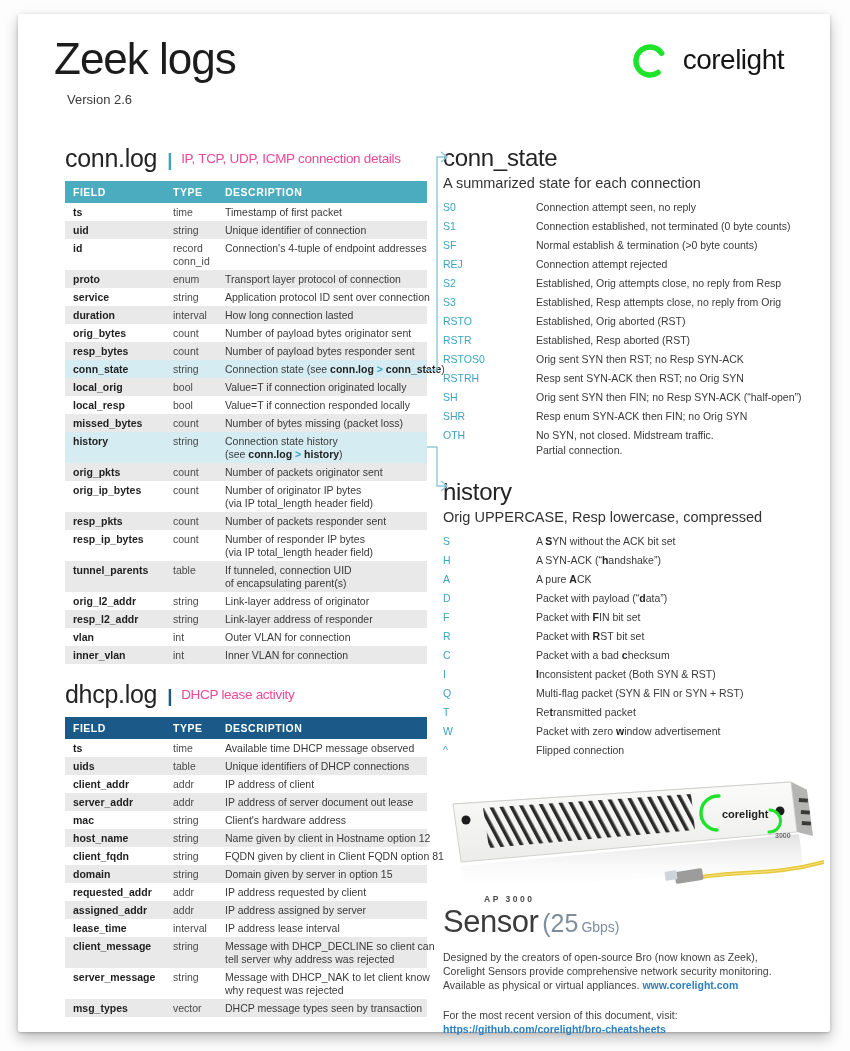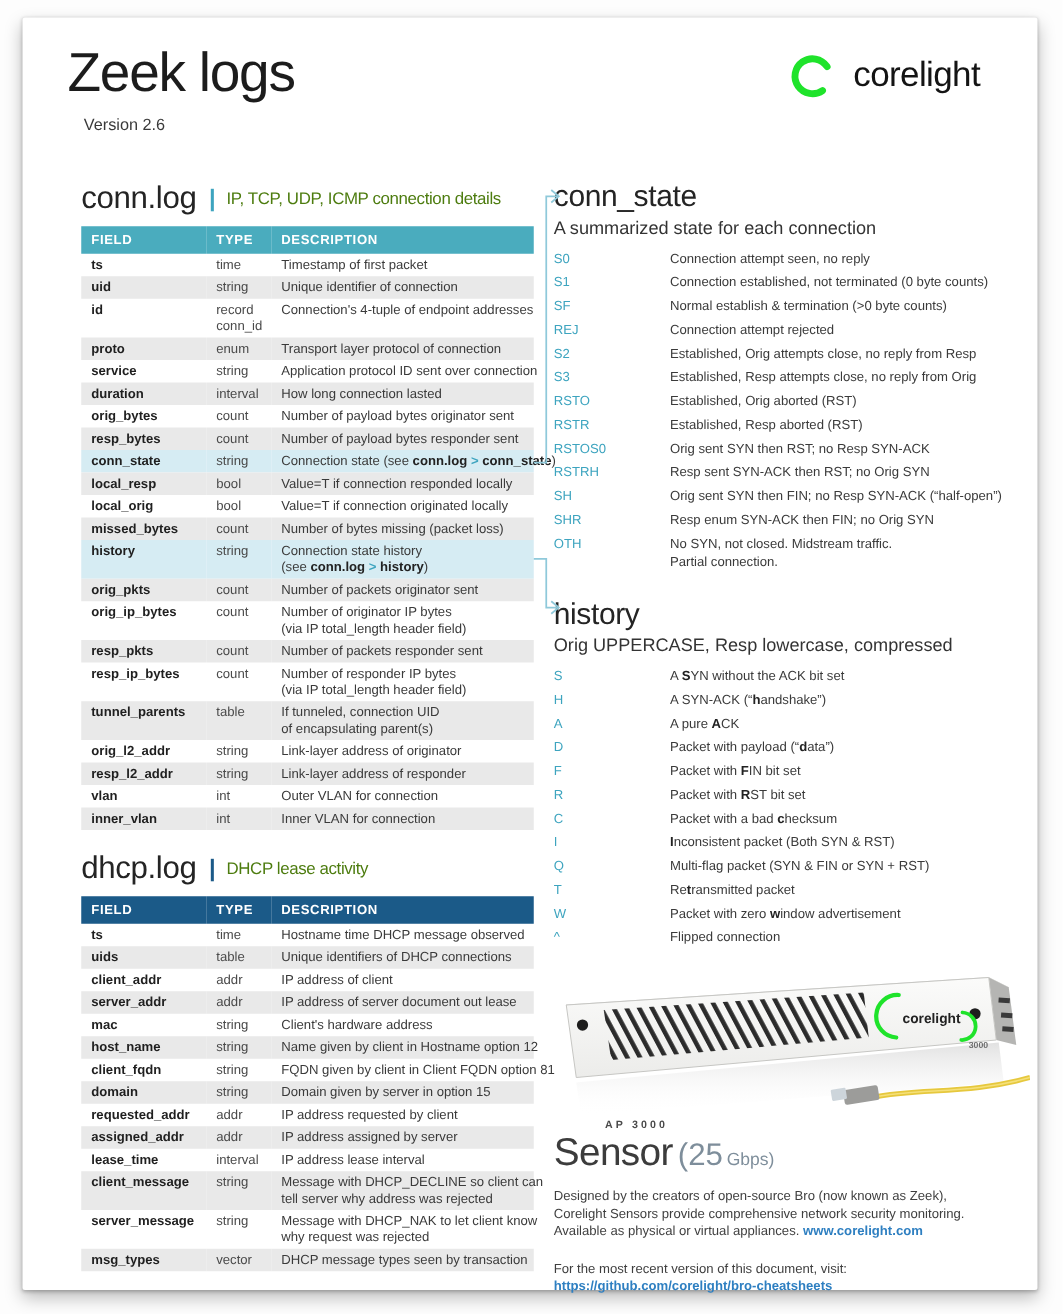--- a/index.html
+++ b/index.html
@@ -10,21 +10,21 @@
   .title{position:absolute;left:36px;top:20px;font-size:44px;color:#1c1c1c;letter-spacing:-1px;}
   .version{position:absolute;left:49px;top:78px;font-size:13px;color:#3a3a3a;}
   .logo{position:absolute;right:46px;top:26px;display:flex;align-items:center;gap:13px;}
   .logo-text{font-size:28px;color:#141414;font-weight:500;letter-spacing:-.5px;}
   
   .col-left{position:absolute;left:47px;top:130px;width:362px;}
   .col-right{position:absolute;left:425px;top:130px;width:377px;}
   
   h2.section{font-size:25px;color:#242424;font-weight:500;margin:0 0 8px 0;letter-spacing:-.3px;display:flex;align-items:center;white-space:nowrap;}
   h2.section .pipe{font-weight:700;font-size:19px;margin:0 9px 0 10px;position:relative;top:1px;}
-  h2.section .sub{font-size:13.5px;color:#4d7c0f;font-weight:400;}
+  h2.section .sub{font-size:13.5px;color:#ec4899;font-weight:400;}
   .conn .pipe{color:#3da4bf;} .dhcp .pipe{color:#1b5a88;}
   .dhcp-block{margin-top:16px;}
   
   table{border-collapse:collapse;width:100%;font-size:10.5px;table-layout:fixed;}
   col.c1{width:100px;} col.c2{width:52px;}
   thead th{color:#fff;font-size:10.5px;font-weight:700;letter-spacing:.5px;text-align:left;padding:5px 0 5px 8px;line-height:12px;}
   .conn-table thead th{background:#4aacbe;}
   .dhcp-table thead th{background:#1b5a88;}
   tbody td{padding:2.5px 0 2.5px 8px;vertical-align:top;line-height:13px;color:#3a3a3a;}
   td.f{font-weight:700;color:#1f1f1f;}
@@ -140,29 +140,29 @@
     <td class="d">Number of payload bytes responder sent</td>
   </tr>
 
   <tr class="hl">
     <td class="f">conn_state</td>
     <td class="t">string</td>
     <td class="d">Connection state (see <b>conn.log</b> <span class="acc">&gt;</span> <b>conn_state</b>)</td>
   </tr>
 
   <tr>
+    <td class="f">local_orig</td>
+    <td class="t">bool</td>
+    <td class="d">Value=T if connection originated locally</td>
+  </tr>
+
+  <tr>
     <td class="f">local_resp</td>
     <td class="t">bool</td>
     <td class="d">Value=T if connection responded locally</td>
-  </tr>
-
-  <tr>
-    <td class="f">local_orig</td>
-    <td class="t">bool</td>
-    <td class="d">Value=T if connection originated locally</td>
   </tr>
 
   <tr>
     <td class="f">missed_bytes</td>
     <td class="t">count</td>
     <td class="d">Number of bytes missing (packet loss)</td>
   </tr>
 
   <tr class="hl">
     <td class="f">history</td>
@@ -242,21 +242,21 @@
           <tr>
             <th>FIELD</th>
             <th>TYPE</th>
             <th>DESCRIPTION</th>
           </tr>
         </thead>
         <tbody>
   <tr>
     <td class="f">ts</td>
     <td class="t">time</td>
-    <td class="d">Hostname time DHCP message observed</td>
+    <td class="d">Available time DHCP message observed</td>
   </tr>
 
   <tr>
     <td class="f">uids</td>
     <td class="t">table</td>
     <td class="d">Unique identifiers of DHCP connections</td>
   </tr>
 
   <tr>
     <td class="f">client_addr</td>

